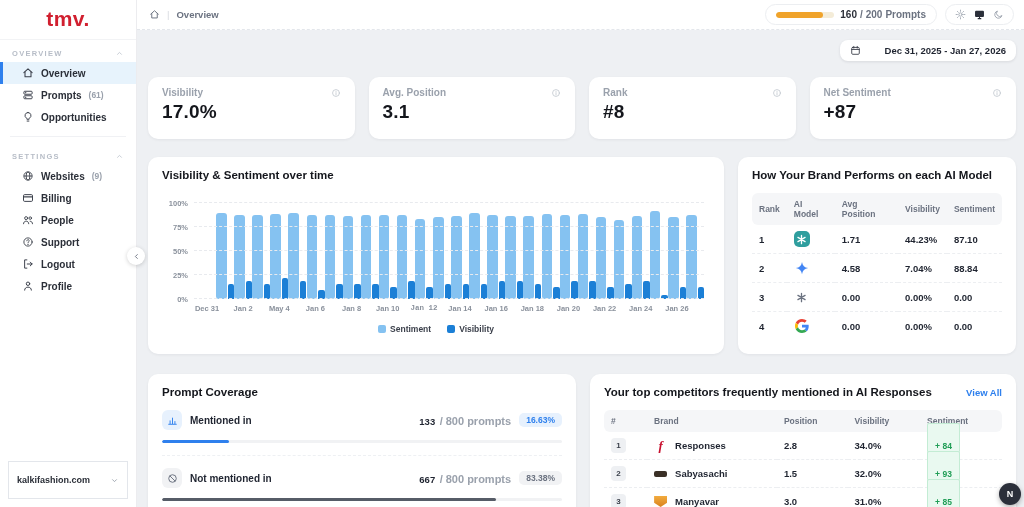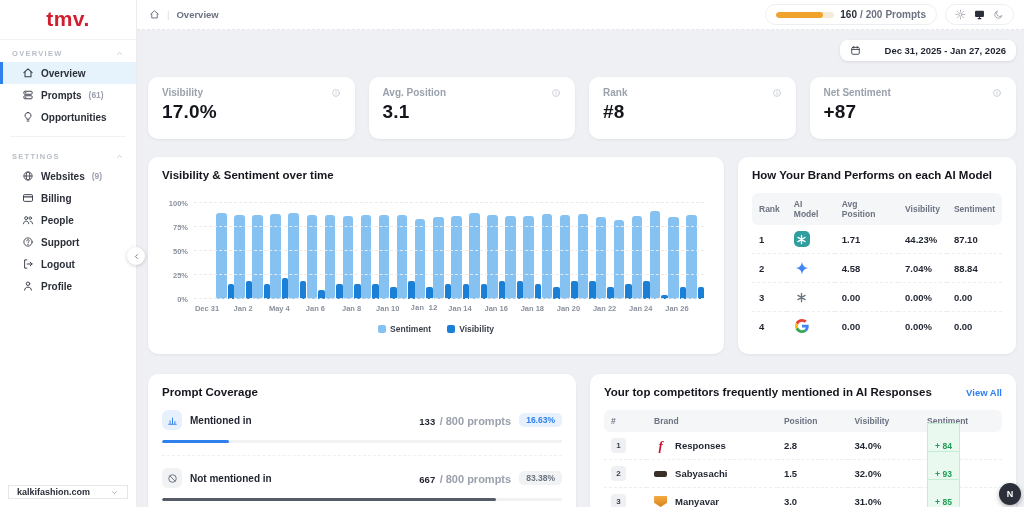--- a/index.html
+++ b/index.html
@@ -11,21 +11,21 @@
   .logo { color:#d11f2f; font-size:21px; font-weight:800; text-align:center; padding:7px 0 8px; letter-spacing:.5px; border-bottom:1px solid #f2f3f5; }
   .section { padding:4px 0 2px; }
   .section-head { display:flex; justify-content:space-between; align-items:center; padding:5px 12px 4px; color:#b7bdc7; font-size:7.5px; font-weight:700; letter-spacing:1.3px; cursor:pointer; }
   .section-head svg { width:9px; height:9px; color:#c3c8d1; }
   .nav-item { display:flex; align-items:center; gap:7px; padding:5px 10px 5px 19px; font-size:10px; font-weight:700; color:#2b2f38; border-left:3px solid transparent; cursor:pointer; }
   .nav-item.active { background:#e7f3fc; border-left-color:#2f80ed; }
   .nav-item svg { width:12px; height:12px; color:#3a3f4a; flex-shrink:0; }
   .count { color:#9aa1ac; font-weight:700; font-size:8.5px; }
   .sb-divider { border-top:1px solid #f0f1f4; margin:6px 10px; }
   .sidebar-footer { margin-top:auto; padding:8px; }
-  .ws-select { display:flex; justify-content:space-between; align-items:center; border:1px solid #e3e6eb; border-radius:0; padding:1px 8px; font-size:9px; font-weight:700; color:#2b2f38; cursor:pointer; background:#fff; }
+  .ws-select { display:flex; justify-content:space-between; align-items:center; border:1px solid #e3e6eb; border-radius:0; padding:13px 8px; font-size:9px; font-weight:700; color:#2b2f38; cursor:pointer; background:#fff; }
   .ws-select svg { width:9px; height:9px; color:#9aa1ac; }
   .collapse-btn { position:absolute; right:-9px; top:247px; width:18px; height:18px; border-radius:50%; background:#fff; box-shadow:0 1px 4px rgba(0,0,0,.18); display:flex; align-items:center; justify-content:center; color:#6b7280; cursor:pointer; }
   .collapse-btn svg { width:9px; height:9px; }
 
   
   .main { flex:1; display:flex; flex-direction:column; min-width:0; }
   .topbar { height:30px; background:#fff; display:flex; align-items:center; justify-content:space-between; padding:0 10px 0 12px; border-bottom:1px dashed #e3e6eb; flex-shrink:0; }
   .crumb { display:flex; align-items:center; gap:7px; color:#6b7280; font-size:9.5px; font-weight:600; }
   .crumb svg { width:11px; height:11px; color:#6b7280; cursor:pointer; }
   .crumb .sep { color:#d6d9df; font-weight:400; }

